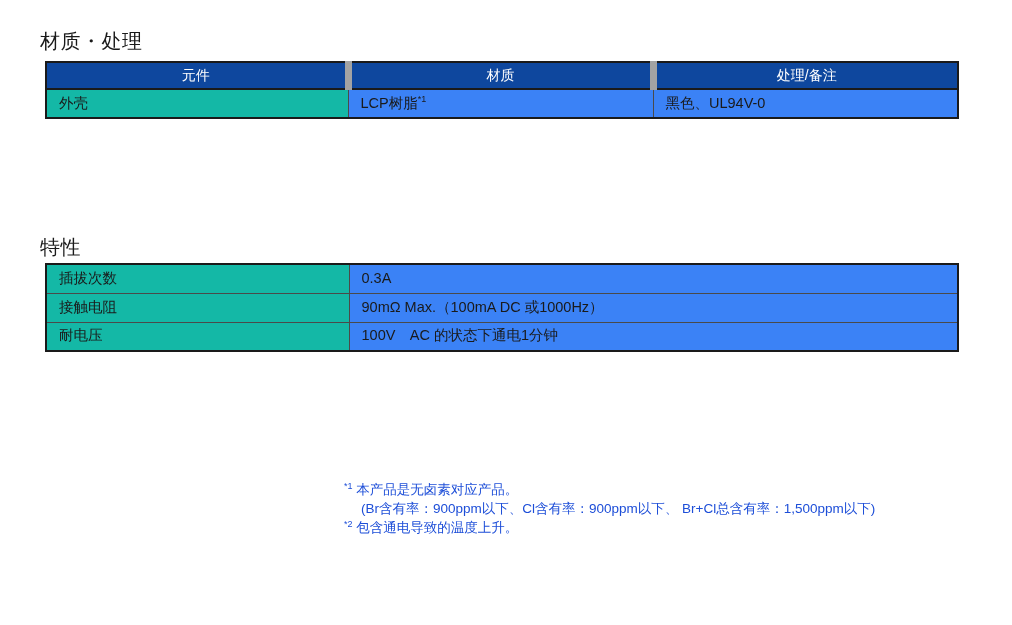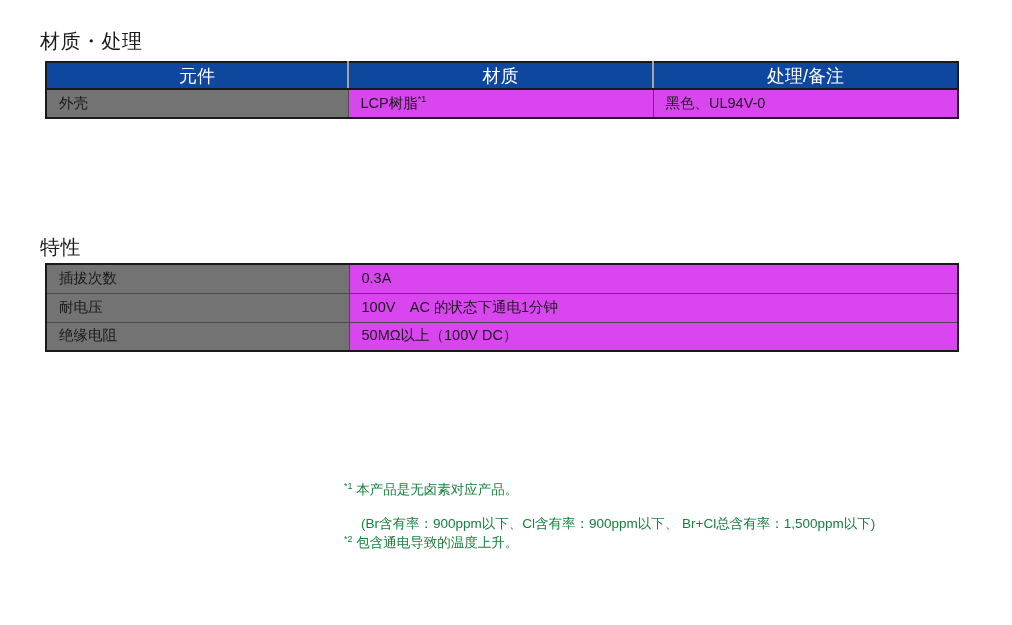--- a/index.html
+++ b/index.html
@@ -31,39 +31,39 @@
     width: 912px;
     border: 2px solid #1a1a1a;
   }
   #materials-table { top: 61px; }
   #characteristics-table { top: 263px; }
 
   th {
     background: #0e479e;
     color: #ffffff;
     font-weight: 400;
-    font-size: 18px;
+    font-size: 14px;
     height: 27px;
     text-align: center;
     vertical-align: middle;
     border-bottom: 2px solid #1a1a1a;
   }
-  th + th { border-left: 2px solid #a3a3a3; }
+  th + th { border-left: 7px solid #a3a3a3; }
 
   td {
     font-size: 14.5px;
     height: 29px;
     padding: 2px 12px 3px 12px;
     vertical-align: middle;
     border: 1px solid #4a4a4a;
-    background: #d946ef;
+    background: #3b82f6;
     white-space: nowrap;
     overflow: hidden;
   }
-  td.label-cell { background: #737373; }
+  td.label-cell { background: #14b8a6; }
 
   #materials-table col.c1 { width: 302px; }
   #materials-table col.c2 { width: 305px; }
   #materials-table col.c3 { width: 305px; }
   #characteristics-table col.c1 { width: 303px; }
   #characteristics-table col.c2 { width: 609px; }
 
   sup.fn {
     font-size: 9px;
     vertical-align: super;
@@ -71,24 +71,24 @@
     letter-spacing: 0;
   }
 
   .footnotes {
     position: absolute;
     left: 344px;
     top: 480px;
     width: 640px;
     font-size: 13.5px;
     line-height: 19px;
-    color: #15803d;
+    color: #1d4ed8;
   }
   .footnote-line { white-space: nowrap; }
-  .footnote-line .indent2 { padding-left: 17px; display: inline-block; margin-top: 15px; }
+  .footnote-line .indent2 { padding-left: 17px; display: inline-block; }
   .footnotes sup.fn { font-size: 9px; }
 </style>
 </head>
 <body>
 
 <div class="page">
 
   <div class="section-title" id="title-materials">材质・处理</div>
 
   <table id="materials-table">
@@ -119,26 +119,26 @@
     <colgroup>
         <col class="c1">
         <col class="c2">
       </colgroup>
     <tbody>
       <tr>
         <td class="label-cell">插拔次数</td>
         <td><span>0.3A</span><sup class="fn"></sup></td>
       </tr>
       <tr>
+        <td class="label-cell">接触电阻</td>
+        <td><span>90mΩ Max.（100mA DC 或1000Hz）</span><sup class="fn"></sup></td>
+      </tr>
+      <tr>
         <td class="label-cell">耐电压</td>
         <td><span>100V　AC 的状态下通电1分钟</span><sup class="fn"></sup></td>
-      </tr>
-      <tr>
-        <td class="label-cell">绝缘电阻</td>
-        <td><span>50MΩ以上（100V DC）</span><sup class="fn"></sup></td>
       </tr>
     </tbody>
   </table>
 
   <div class="footnotes">
     <div class="footnote-line"><sup class="fn">*1</sup> <span>本产品是无卤素对应产品。</span></div>
     <div class="footnote-line"><span class="indent2">(Br含有率：900ppm以下、Cl含有率：900ppm以下、 Br+Cl总含有率：1,500ppm以下)</span></div>
     <div class="footnote-line"><sup class="fn">*2</sup> <span>包含通电导致的温度上升。</span></div>
   </div>
 

